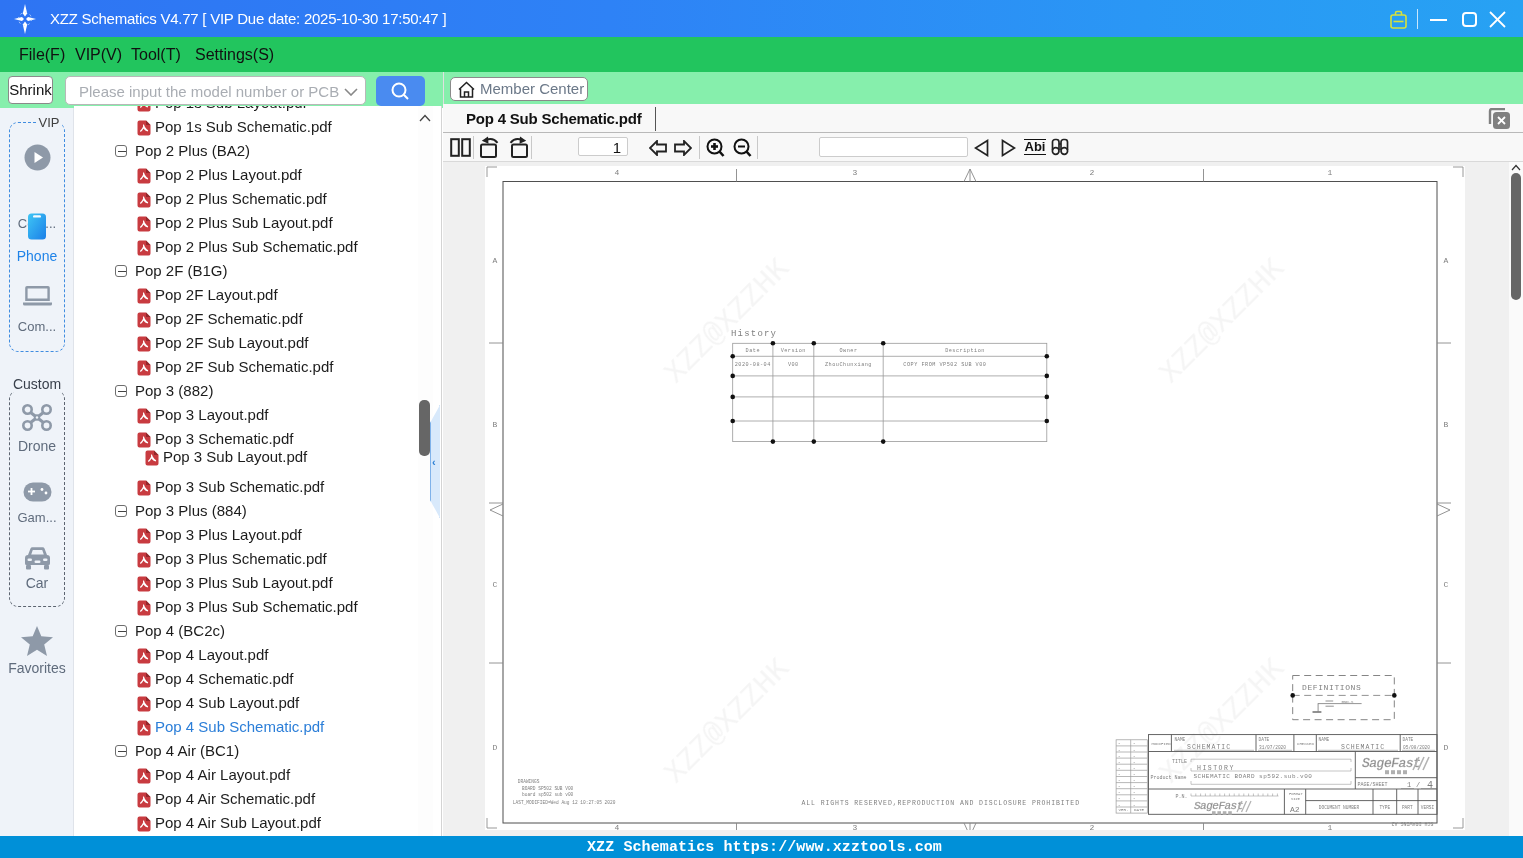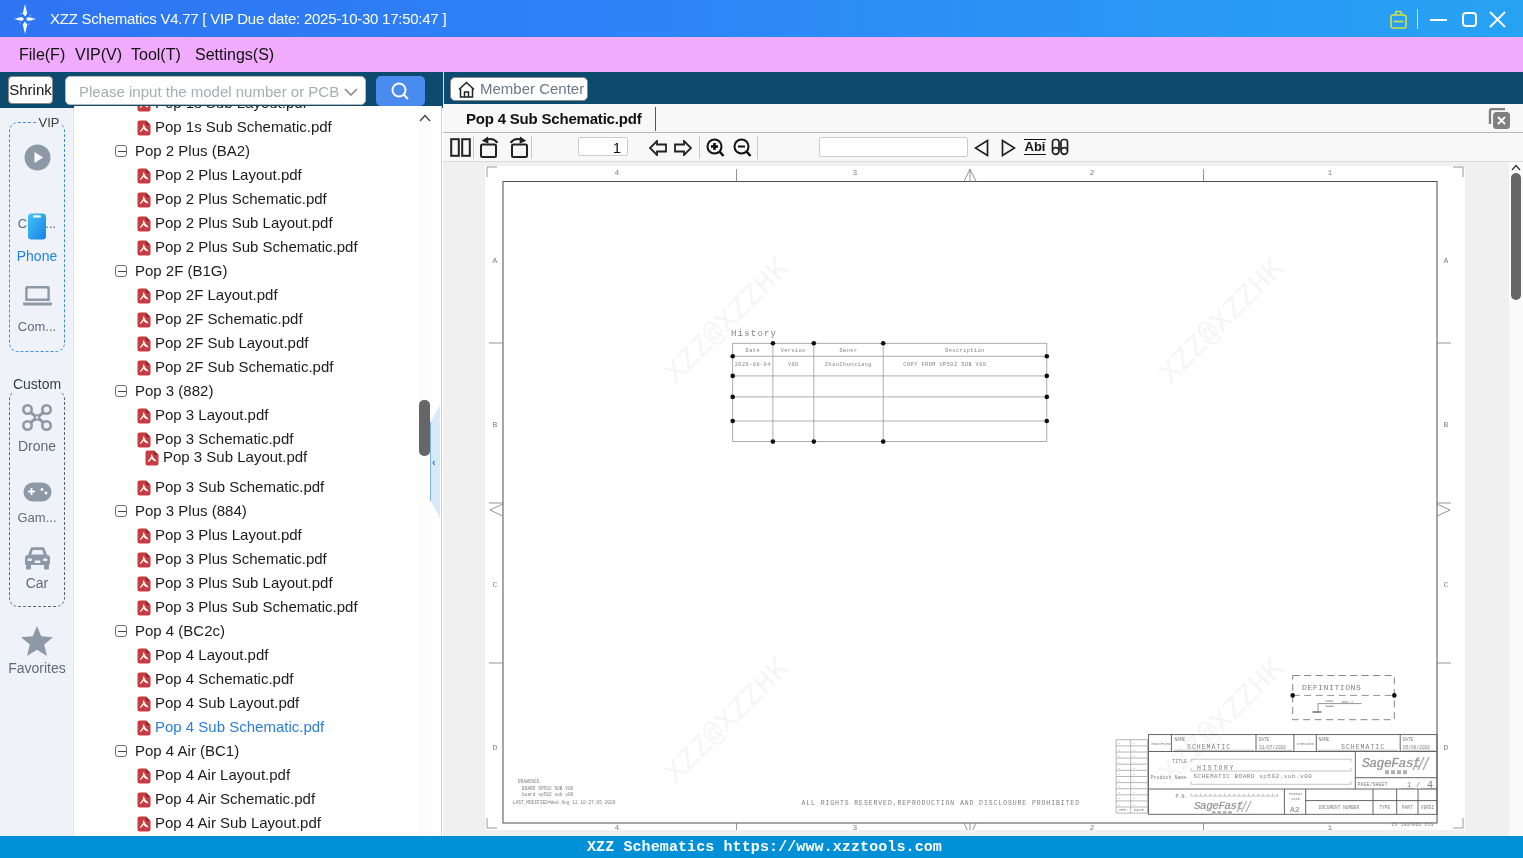--- a/index.html
+++ b/index.html
@@ -5,24 +5,24 @@
 <style>
 * { margin:0; padding:0; box-sizing:border-box; }
 html,body { width:1523px; height:858px; overflow:hidden; }
 body { font-family:"Liberation Sans", sans-serif; position:relative; background:#fff; }
 .abs { position:absolute; }
 
 .titlebar { position:absolute; left:0; top:0; width:1523px; height:37px;
   background:linear-gradient(90deg,#2e74f3 0%,#2e82f6 40%,#2a97f5 75%,#27a2f3 100%); }
 .titletxt { position:absolute; left:50px; top:10px; color:#fff; font-size:15px; letter-spacing:-0.25px; white-space:nowrap; }
 
-.menubar { position:absolute; left:0; top:37px; width:1523px; height:35px; background:#f0abfc; }
+.menubar { position:absolute; left:0; top:37px; width:1523px; height:35px; background:#22c55e; }
 .menubar span { position:absolute; top:9px; font-size:16px; color:#111; }
 
-.searchrow { position:absolute; left:0; top:72px; width:1523px; height:36px; background:#0c4a6e; }
+.searchrow { position:absolute; left:0; top:72px; width:1523px; height:36px; background:#86efac; }
 .shrinkbtn { position:absolute; left:8px; top:4px; width:45px; height:28px; border:1px solid #8a8a8a; border-radius:4px; background:#fff; font-size:15px; color:#111; text-align:center; line-height:26px; }
 .searchbox { position:absolute; left:65px; top:4px; width:301px; height:29px; border:1px solid #b8b8b8; border-radius:5px; background:#fff; }
 .searchbox .ph { position:absolute; left:13px; top:6px; font-size:15px; color:#a9adb3; white-space:nowrap; }
 .searchbtn { position:absolute; left:376px; top:4px; width:49px; height:30px; background:#4a8bf0; border-radius:5px; }
 .vsep1 { position:absolute; left:443px; top:0px; width:1px; height:36px; background:#e0e0e0; }
 .mcbtn { position:absolute; left:450px; top:5px; width:138px; height:24px; border:1px solid #8a8a8a; border-radius:5px; background:#fff; }
 .mcbtn .t { position:absolute; left:29px; top:2px; font-size:15px; color:#6b7888; white-space:nowrap; }
 
 .sidebar { position:absolute; left:0; top:108px; width:74px; height:728px; background:#eff3f9; border-right:1px solid #dfe3ea; }
 .dashbox { position:absolute; border-radius:9px; }

